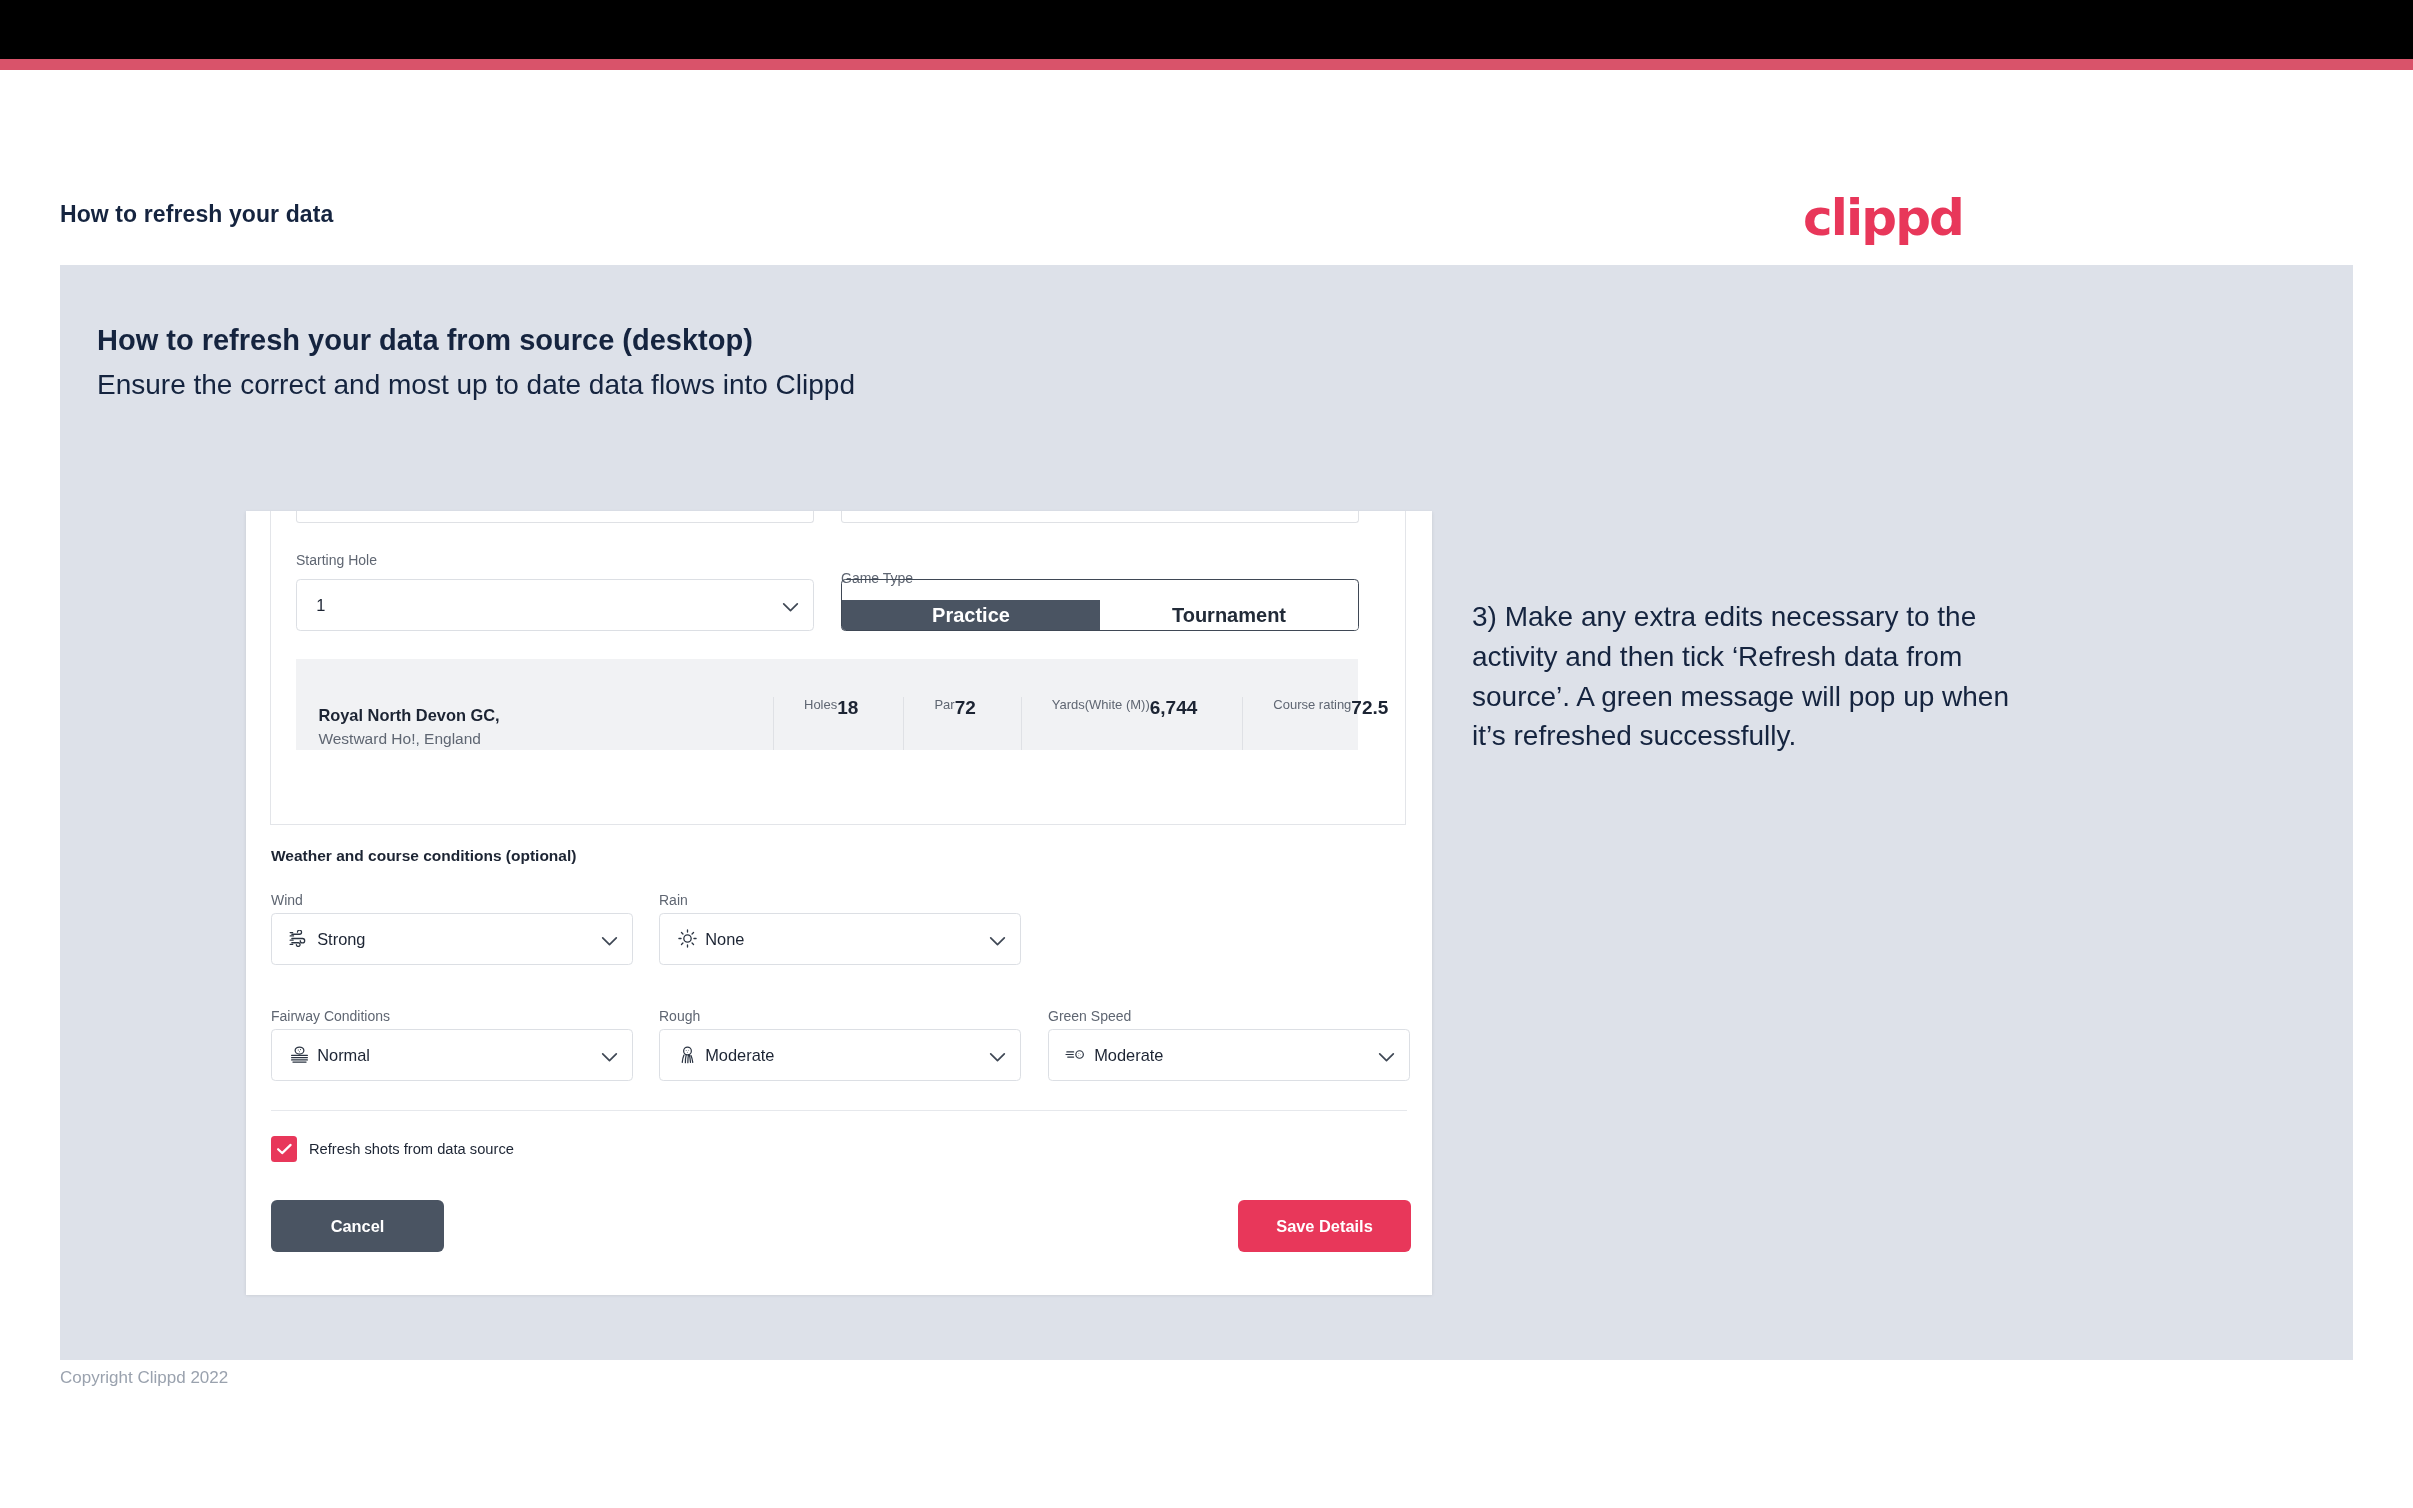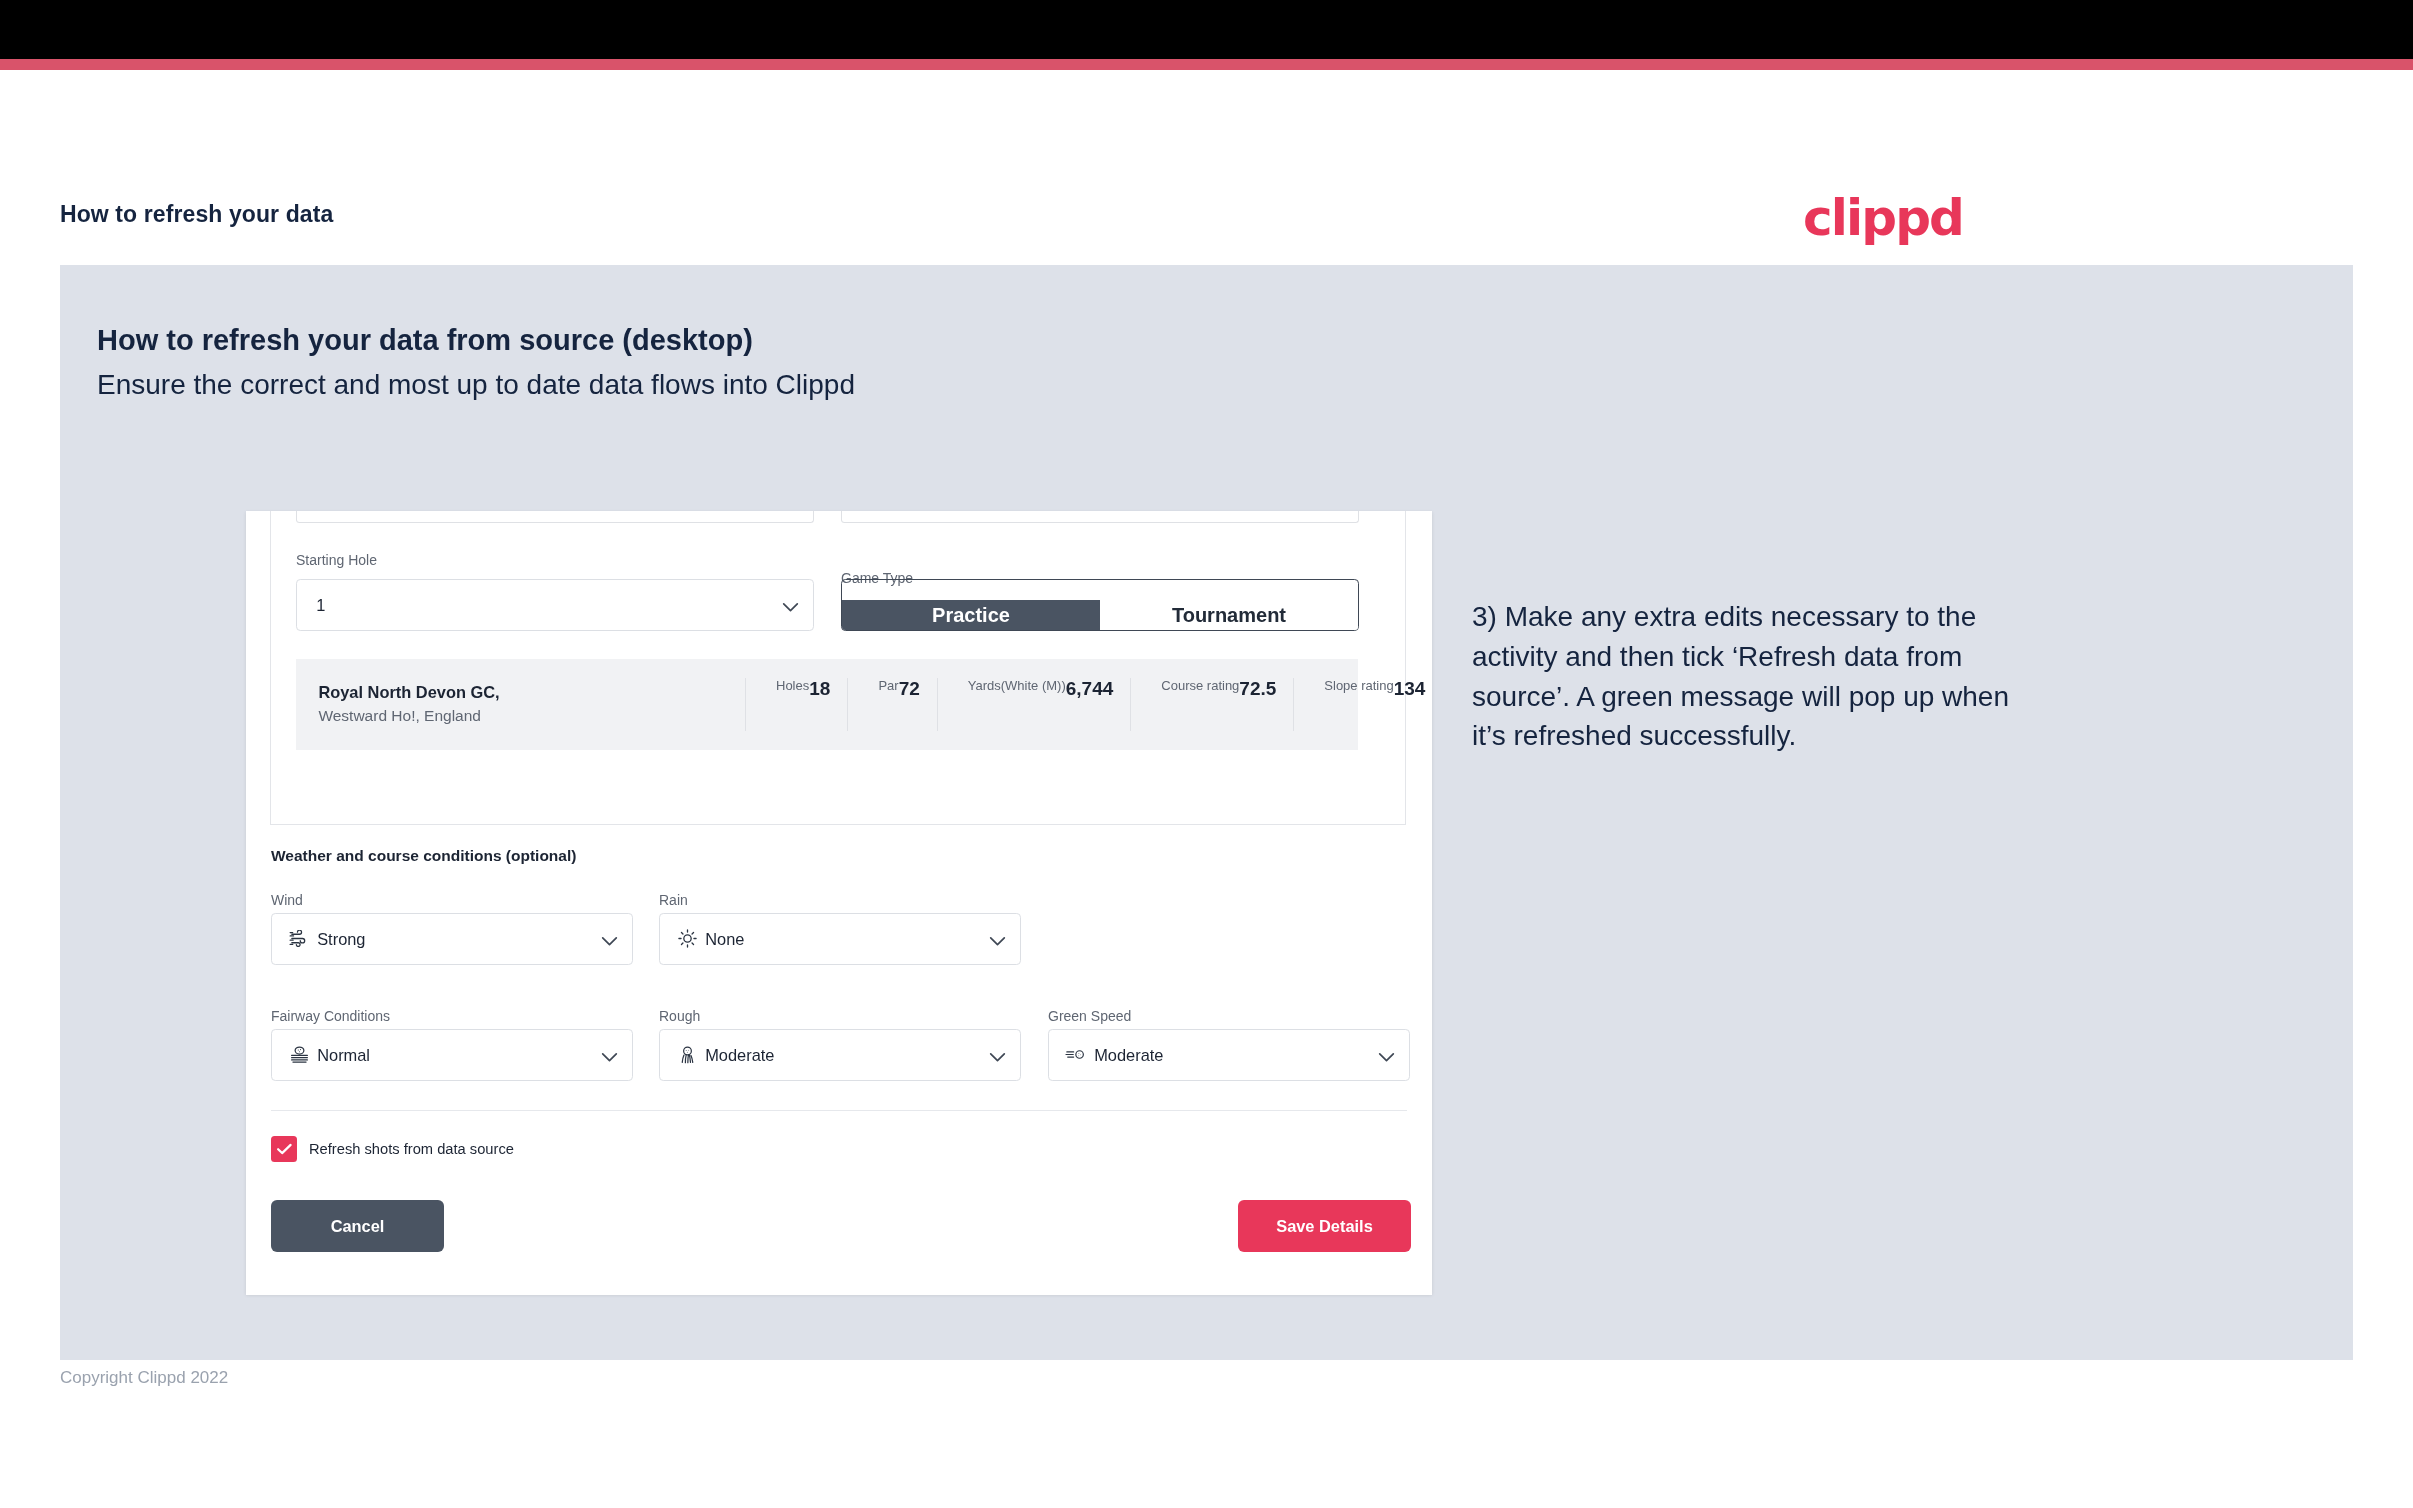--- a/index.html
+++ b/index.html
@@ -162,21 +162,22 @@
   }
   .toggle-btn.active { background: #4a5462; color: #ffffff; }
   .toggle-btn.inactive { background: #ffffff; color: #222b38; }
 
   
   .course-card {
     position: absolute; left: 25px; top: 148px;
     width: 1062px; height: 91px;
     background: #f1f2f4;
     display: flex;
-    align-items: center;
+    align-items: flex-end;
+    gap: 28px;
   }
   .course-name-block {
     flex: 0 0 auto;
     width: 449px;
     padding-left: 22.4px;
   }
   .course-name {
     font-size: 16.4px; font-weight: bold; color: #1c2433;
     line-height: 1.45;
   }

